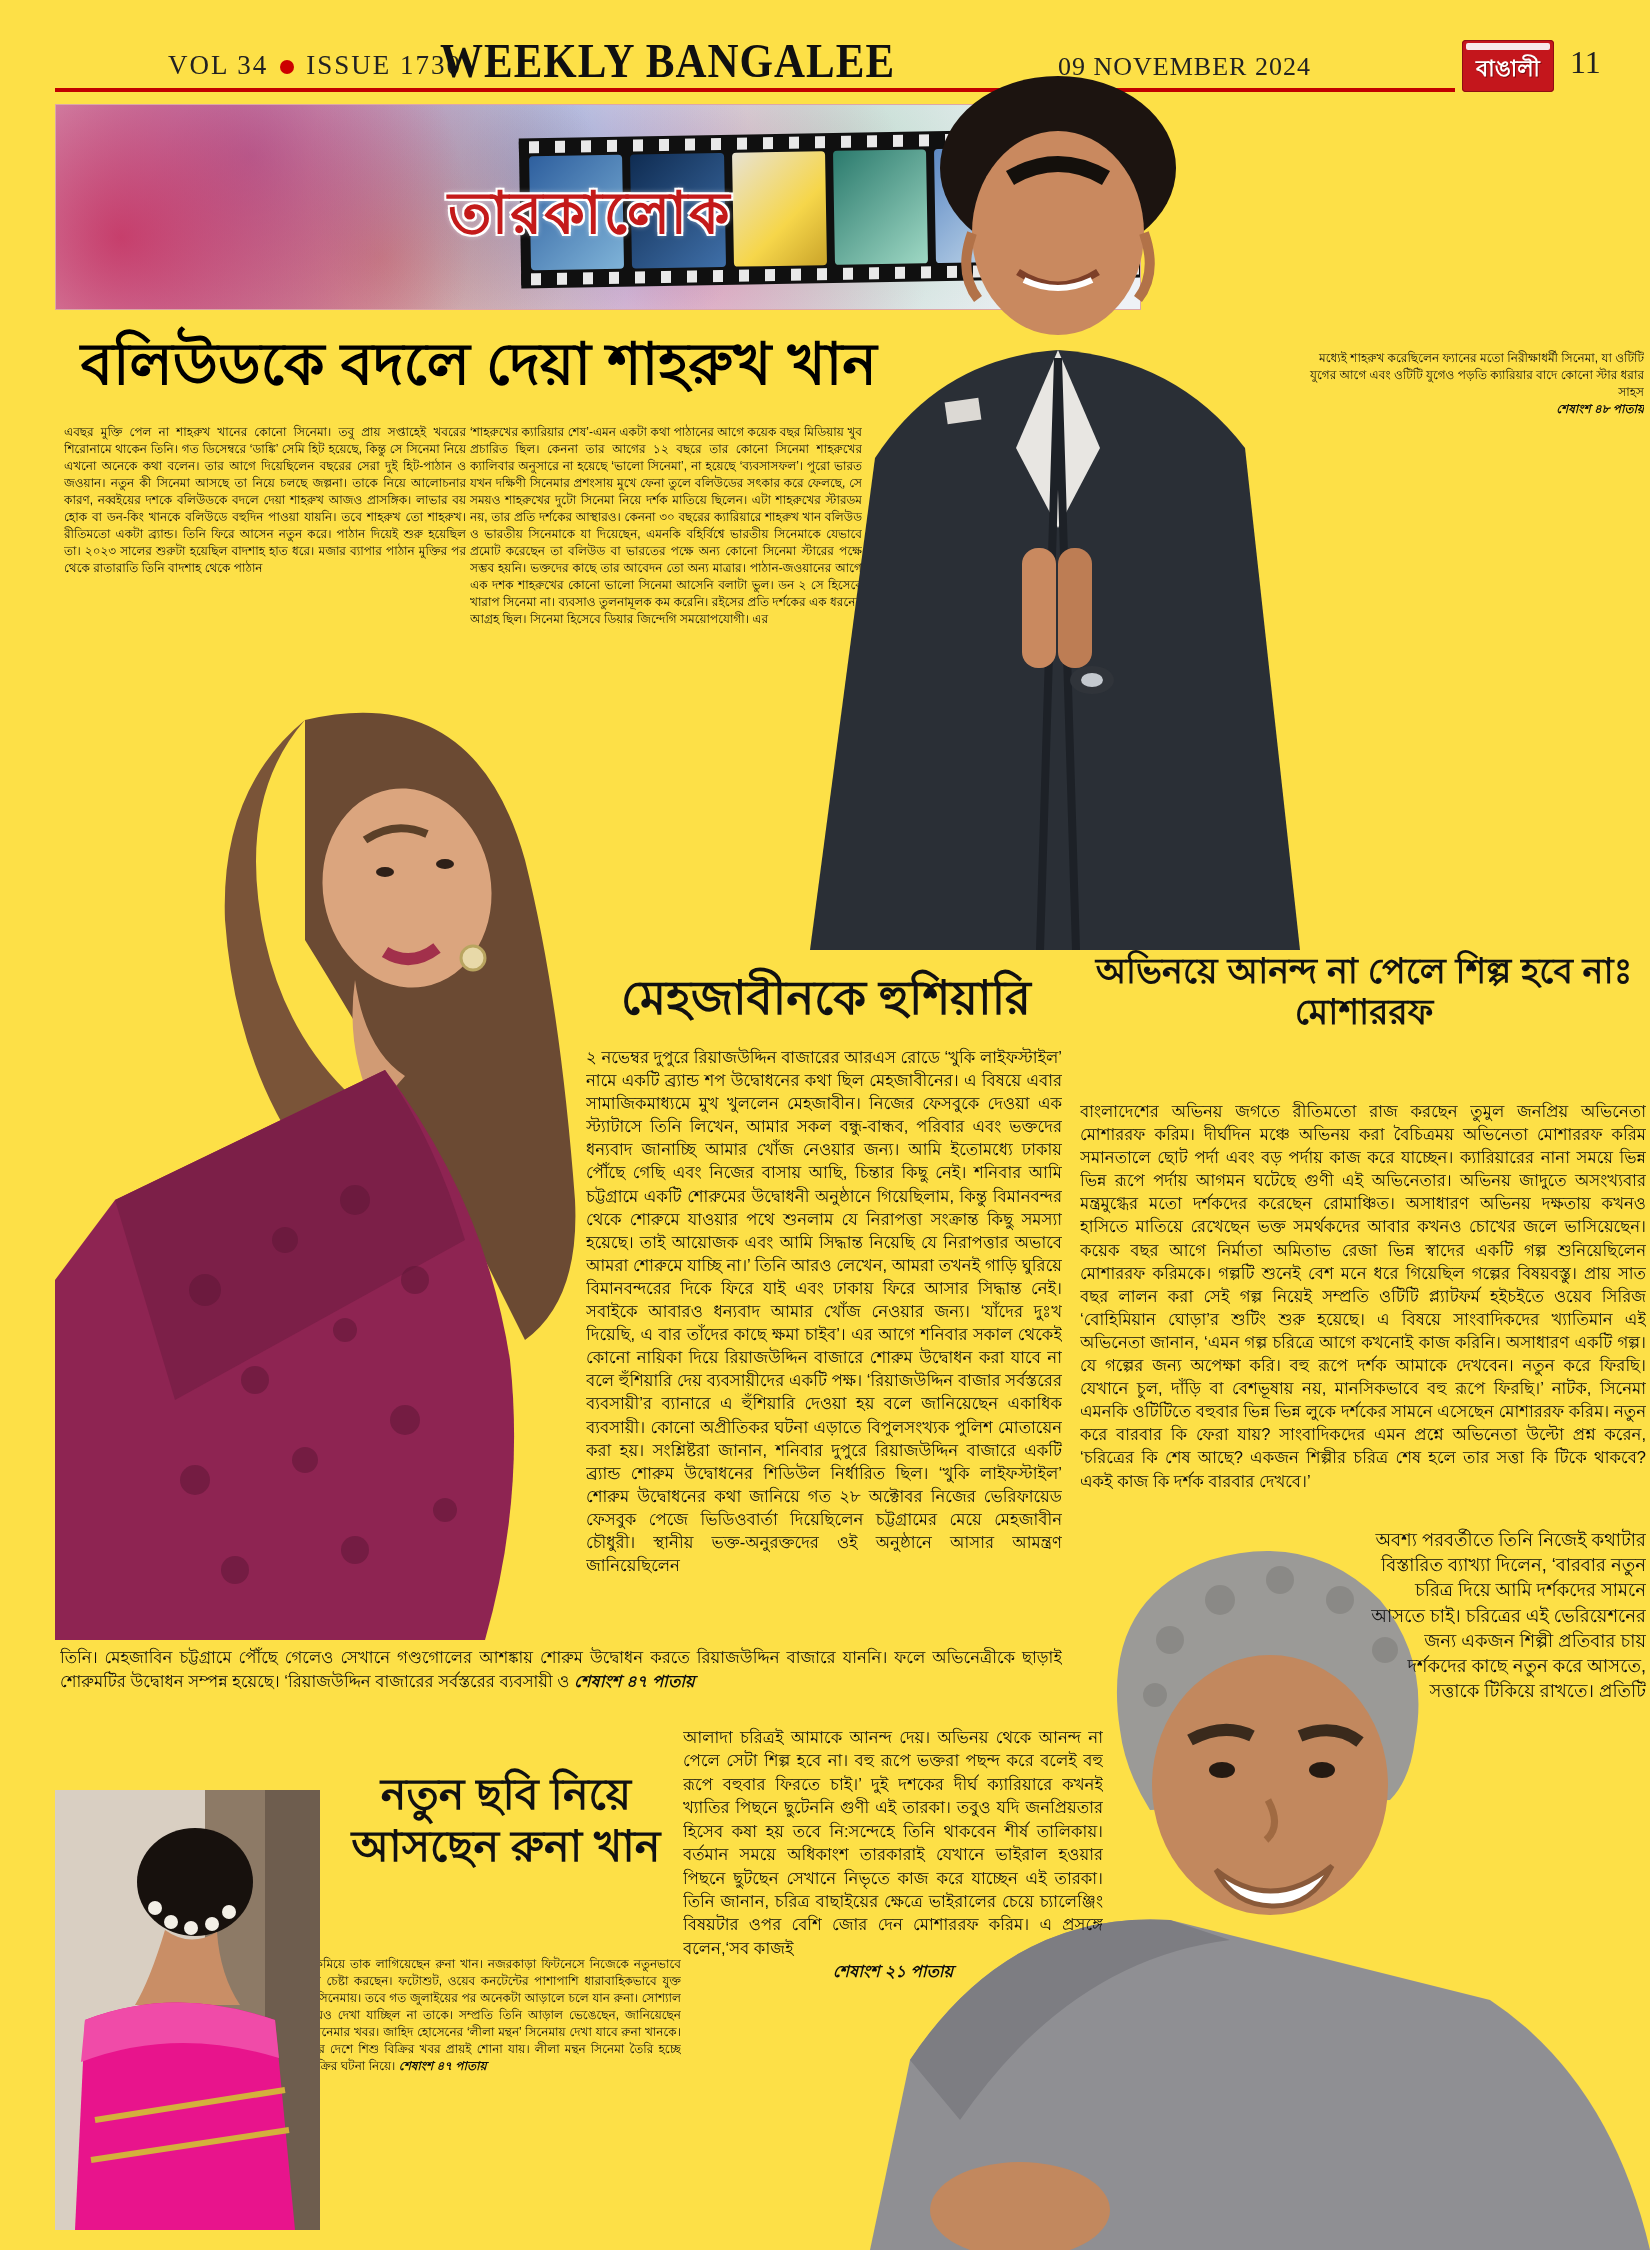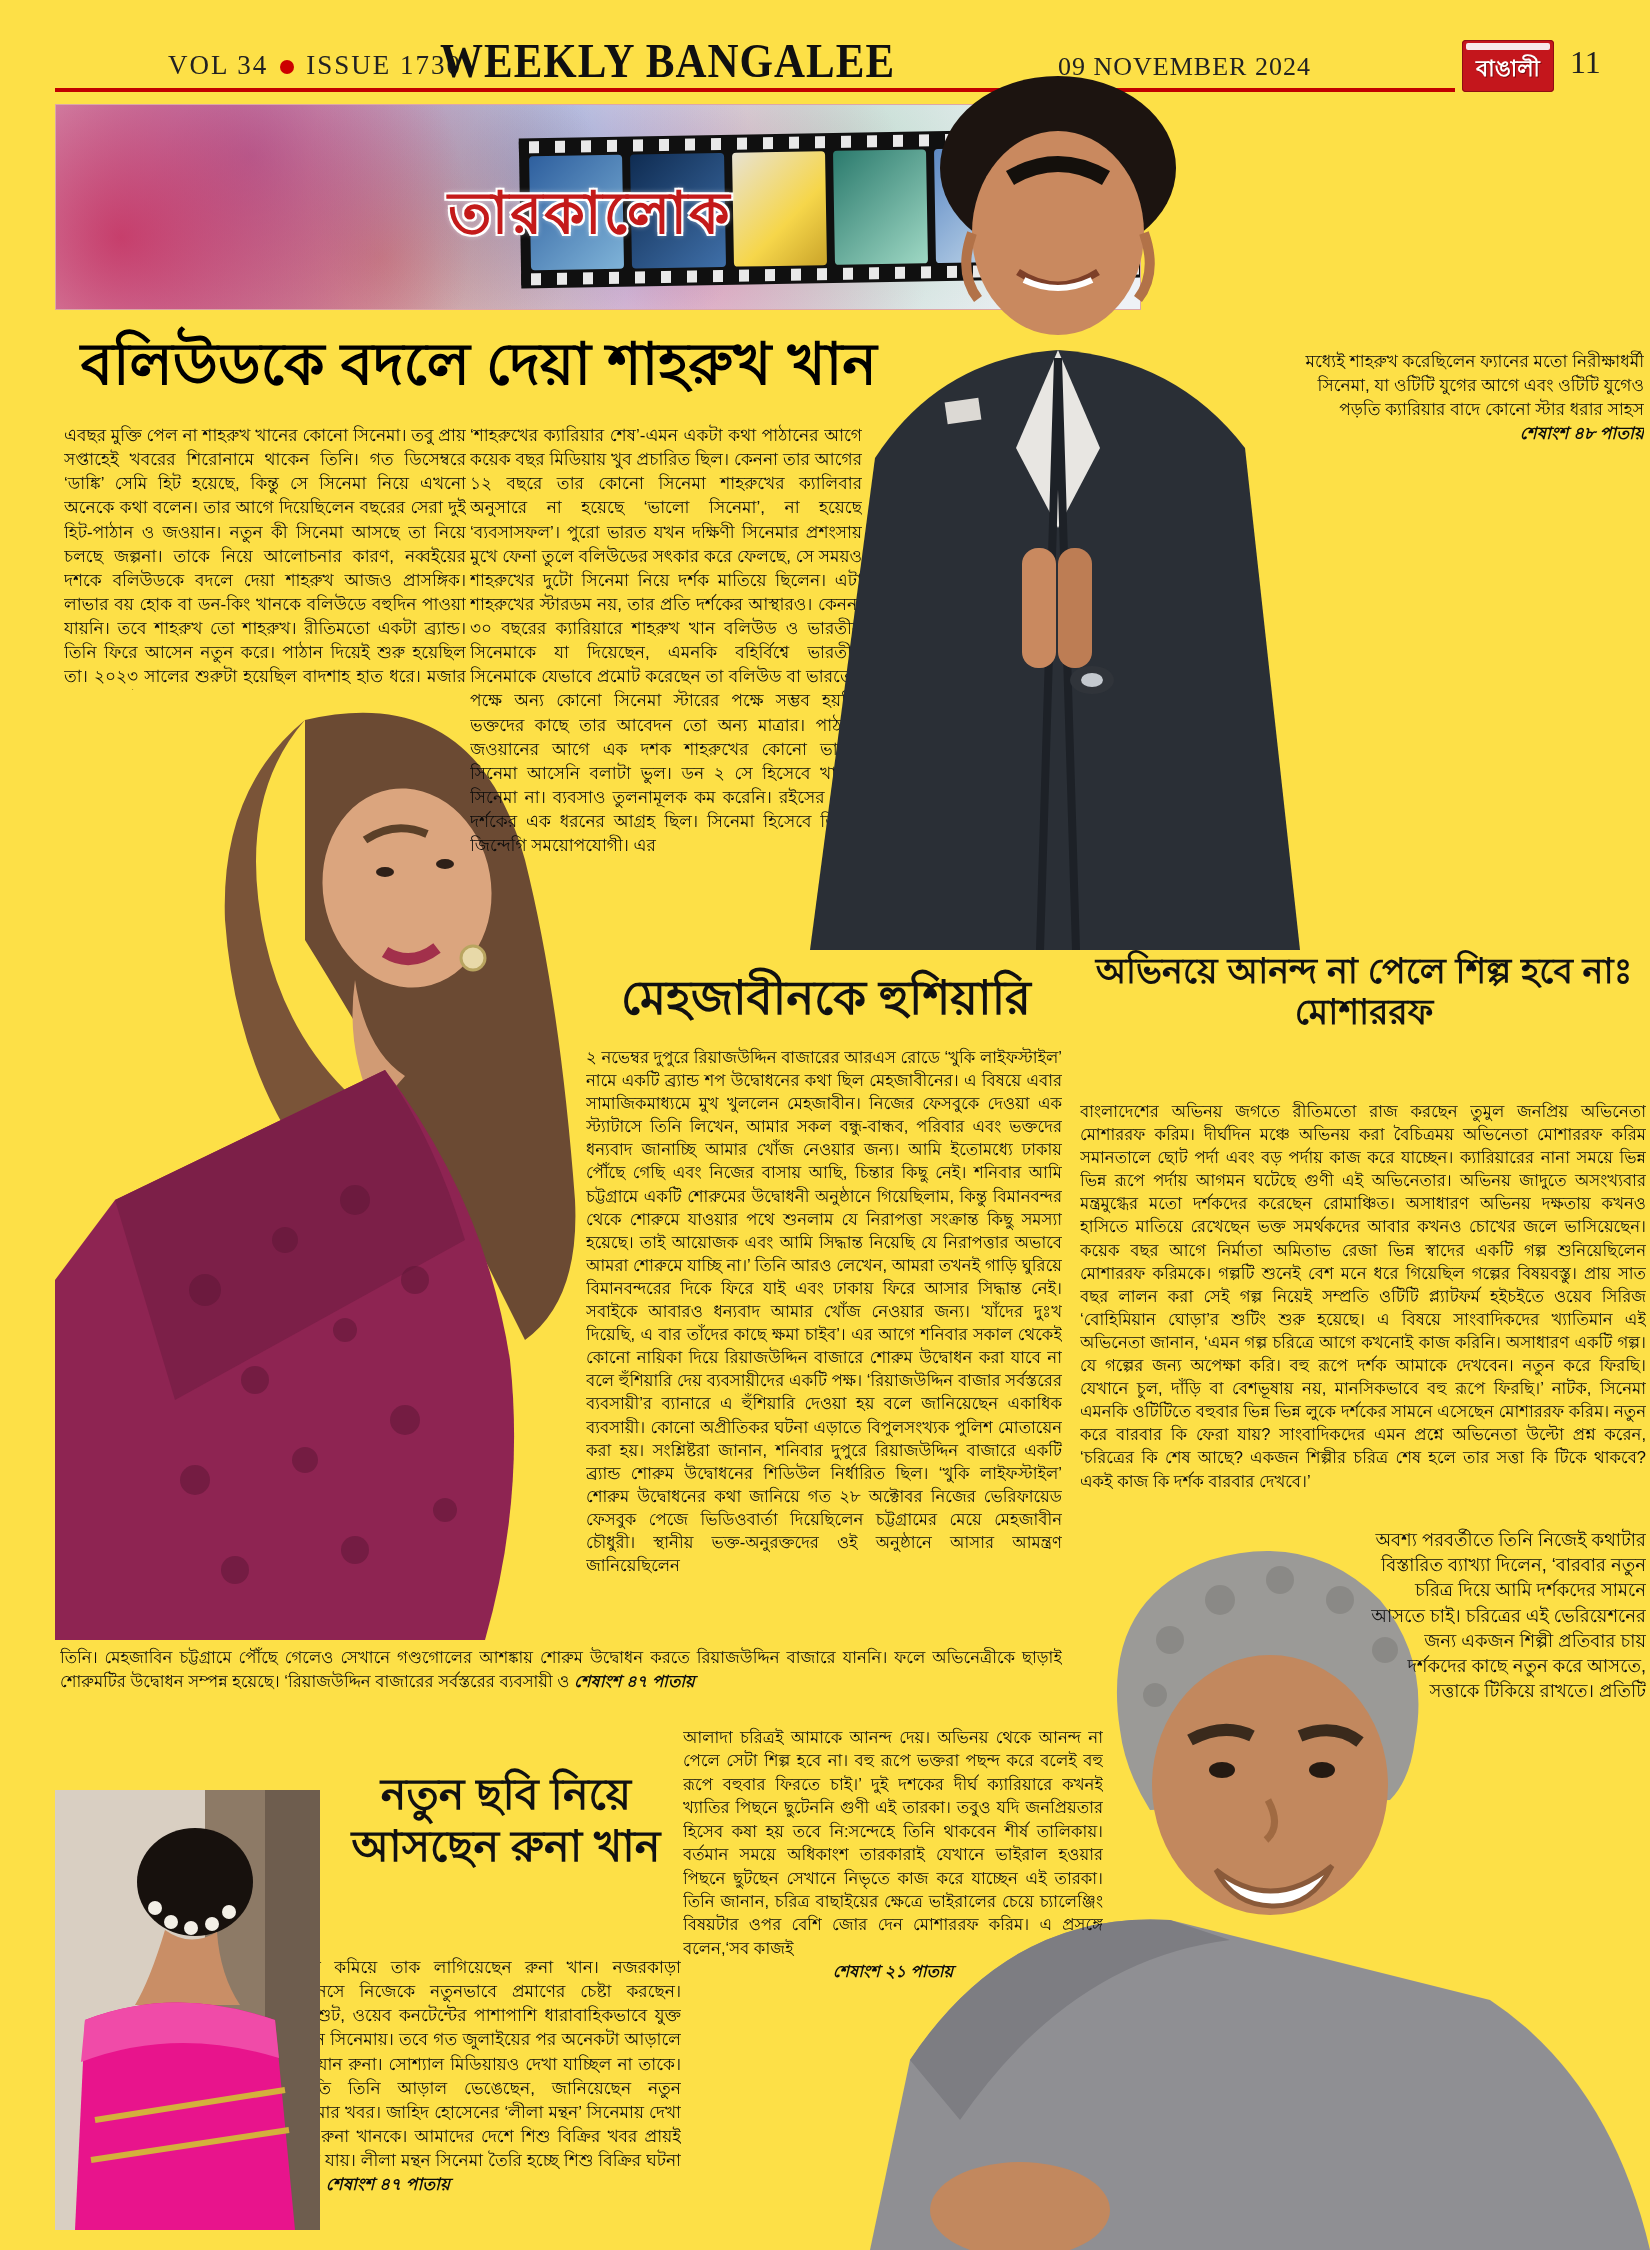--- a/index.html
+++ b/index.html
@@ -80,21 +80,21 @@
   .banner-title {
     position:absolute; left:392px; top:64px; z-index:2;
     font-size:58px; font-weight:bold; color:#c41a1a; letter-spacing:2px;
     text-shadow:-2px -2px 0 #fff, 2px -2px 0 #fff, -2px 2px 0 #fff, 2px 2px 0 #fff, 0 0 6px #fff;
   }
   
   .headline1 {
     position:absolute; left:62px; top:332px; width:815px;
     font-size:58px; font-weight:bold; color:#000; line-height:1.1; z-index:3;text-align:right;
   }
-  .body-txt { position:absolute; font-size:17px; line-height:1.42; text-align:justify;
+  .body-txt { position:absolute; font-size:12px; line-height:1.42; text-align:justify;
     color:#0c0c0c; z-index:3; overflow:hidden; }
   .indent { text-indent:34px; }
   .cont-note { font-style:italic; font-weight:bold; white-space:nowrap; }
   .col1a { left:64px; top:424px; width:402px; height:266px; }
   .col1b { left:64px; top:692px; width:244px; height:230px; }
   .col2  { left:470px; top:424px; width:392px; height:500px; }
   .srk-side { left:1292px; top:350px; width:352px; height:280px; text-align:right; }
   .headline2 {
     position:absolute; left:592px; top:962px; width:468px; text-align:center;
     font-size:47px; font-weight:bold; z-index:3;

